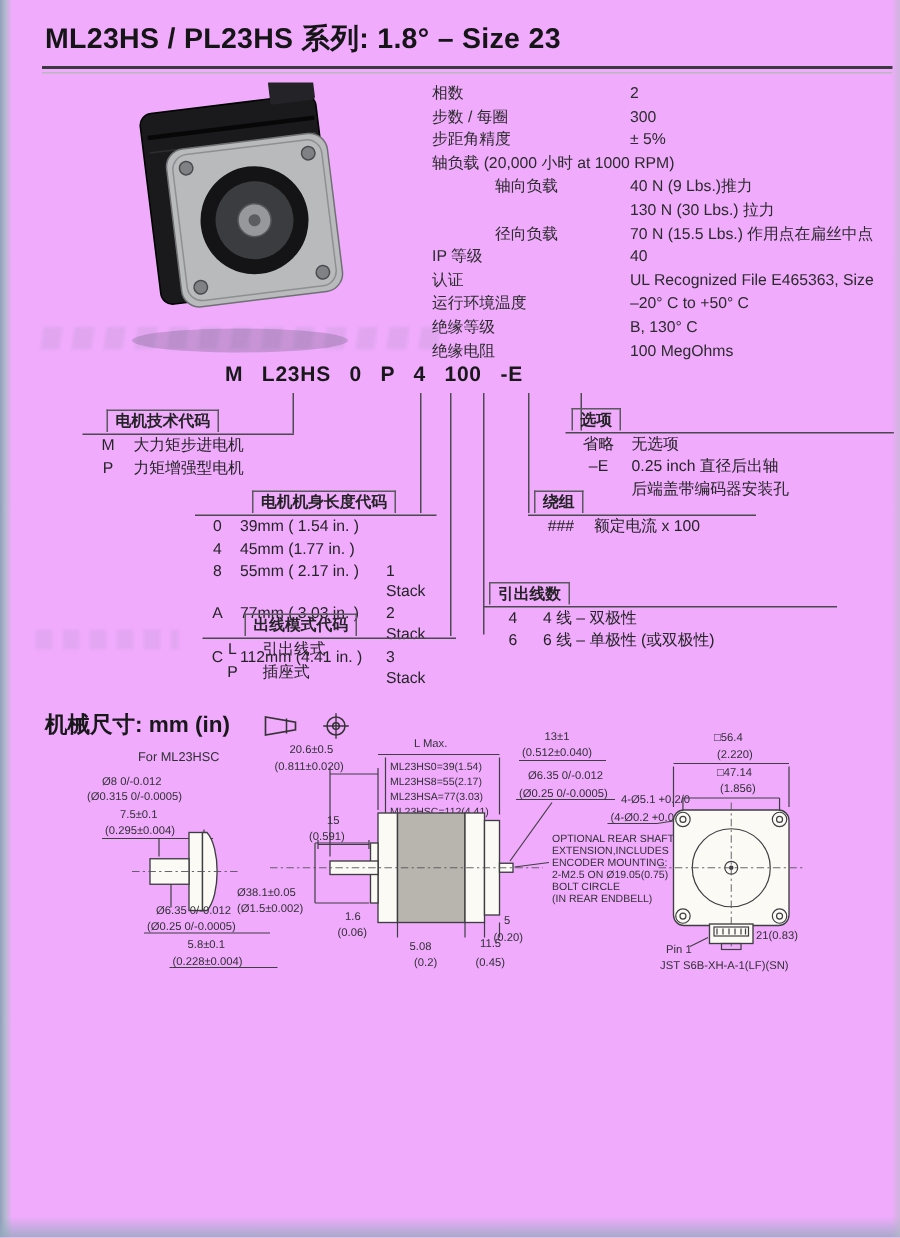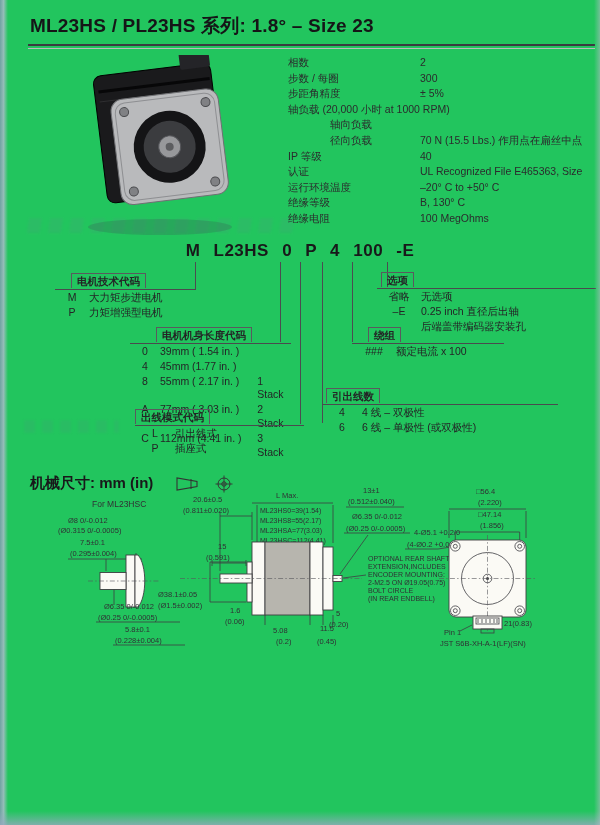--- a/index.html
+++ b/index.html
@@ -1,18 +1,18 @@
 <!DOCTYPE html>
 <html><head>
 <meta charset="utf-8">
 <style>
   * { margin:0; padding:0; box-sizing:border-box; }
   html,body { width:600px; height:825px; }
   body { font-family:"Liberation Sans", sans-serif; background:#e8e6e0; }
-  .page { position:relative; width:600px; height:825px; background:#22c55e; overflow:hidden; color:#222; }
+  .page { position:relative; width:600px; height:825px; background:#f0abfc; overflow:hidden; color:#222; }
   .edge-left { position:absolute; left:0; top:0; bottom:0; width:8px;
     background:linear-gradient(90deg,#7e9cae 0%, #a8bcc8 45%, rgba(168,188,200,0) 100%); opacity:.85; }
   .edge-bottom { position:absolute; left:0; right:0; bottom:0; height:14px;
     background:linear-gradient(0deg,#93aabe 0%, rgba(147,170,190,0) 100%); opacity:.8; }
   .edge-right { position:absolute; right:0; top:0; bottom:0; width:6px;
     background:linear-gradient(270deg,#b4bdc6 0%, rgba(180,189,198,0) 100%); opacity:.55; }
   .ghost1 { position:absolute; left:28px; top:218px; width:270px; height:15px;
     background:repeating-linear-gradient(90deg, rgba(110,125,150,.12) 0 13px, rgba(110,125,150,0) 13px 21px);
     filter:blur(1px); transform:skewX(-8deg); }
   .ghost2 { position:absolute; left:24px; top:420px; width:95px; height:13px;
@@ -21,21 +21,21 @@
   .title { position:absolute; left:30px; top:13px; font-size:19px; font-weight:bold; color:#151517; letter-spacing:.2px; }
   .title-rule { position:absolute; left:28px; top:44px; width:567px; height:5px;
     border-top:2.5px solid #3a3a40; border-bottom:1px solid #b9b9bd; }
   .photo { position:absolute; left:72px; top:55px; }
   .specs { position:absolute; left:288px; top:55px; width:308px; font-size:10.5px; line-height:15.6px; color:#2b2b2d; }
   .spec-row { display:flex; }
   .spec-label { width:132px; flex:none; }
   .spec-row.full .spec-label { width:auto; }
   .spec-label.indent { padding-left:42px; }
   .spec-value { flex:1; white-space:pre-line; }
-  .pn { position:absolute; left:150px; top:241px; width:300px; text-align:center; font-size:17px; font-weight:bold;
+  .pn { position:absolute; left:150px; top:241px; width:300px; text-align:left; font-size:14px; font-weight:bold;
     word-spacing:8px; letter-spacing:.5px; color:#18181a; }
   .vline { position:absolute; width:1px; background:#4c4c50; }
   .codebox { position:absolute; font-size:10.5px; color:#242426; }
   .cb-head { border-bottom:1.5px solid #4a4a4e; line-height:13px; padding-bottom:1px; }
   .cb-title { display:inline-block; font-weight:bold; border:1px solid #5a5a5e; border-bottom:none; padding:1px 5px 0; }
   .cb-row { display:flex; line-height:13.8px; margin-top:1px; }
   .cb-code { flex:none; text-align:center; }
   .cb-stack { margin-left:8px; }
   .mech-heading { position:absolute; left:30px; top:474px; display:flex; align-items:center; }
   .mech-heading .mh-text { font-size:15px; font-weight:bold; color:#18181a; }
@@ -93,20 +93,22 @@
       </div>
     <div class="spec-row">
         <div class="spec-label">步距角精度</div>
         <div class="spec-value">± 5%</div>
       </div>
     <div class="spec-row full">
         <div class="spec-label">轴负载 (20,000 小时 at 1000 RPM)</div>
       </div>
     <div class="spec-row">
         <div class="spec-label indent">轴向负载</div>
+        <div class="spec-value">40 N (9 Lbs.)推力
+130 N (30 Lbs.) 拉力</div>
       </div>
     <div class="spec-row">
         <div class="spec-label indent">径向负载</div>
         <div class="spec-value">70 N (15.5 Lbs.) 作用点在扁丝中点</div>
       </div>
     <div class="spec-row">
         <div class="spec-label">IP 等级</div>
         <div class="spec-value">40</div>
       </div>
     <div class="spec-row">
@@ -141,21 +143,21 @@
         <div class="cb-code" style="width:34px">M</div>
         <div class="cb-desc">大力矩步进电机</div>
       </div>
     <div class="cb-row">
         <div class="cb-code" style="width:34px">P</div>
         <div class="cb-desc">力矩增强型电机</div>
       </div>
   </div>
 
   <div class="codebox" style="left:130px;top:327px;width:161px">
-    <div class="cb-head"><span class="cb-title" style="margin-left:26px">电机机身长度代码</span></div>
+    <div class="cb-head"><span class="cb-title" style="margin-left:38px">电机机身长度代码</span></div>
     <div class="cb-row">
         <div class="cb-code" style="width:30px">0</div>
         <div class="cb-desc" style="width:93px">39mm ( 1.54 in. )</div>
         <div class="cb-stack"></div>
       </div>
     <div class="cb-row">
         <div class="cb-code" style="width:30px">4</div>
         <div class="cb-desc" style="width:93px">45mm (1.77 in. )</div>
         <div class="cb-stack"></div>
       </div>
@@ -170,21 +172,21 @@
         <div class="cb-stack">2 Stack</div>
       </div>
     <div class="cb-row">
         <div class="cb-code" style="width:30px">C</div>
         <div class="cb-desc" style="width:93px">112mm (4.41 in. )</div>
         <div class="cb-stack">3 Stack</div>
       </div>
   </div>
 
   <div class="codebox" style="left:135px;top:409px;width:169px">
-    <div class="cb-head"><span class="cb-title" style="">出线模式代码</span></div>
+    <div class="cb-head"><span class="cb-title" style="margin-left:28px">出线模式代码</span></div>
     <div class="cb-row">
         <div class="cb-code" style="width:40px">L</div>
         <div class="cb-desc">引出线式</div>
       </div>
     <div class="cb-row">
         <div class="cb-code" style="width:40px">P</div>
         <div class="cb-desc">插座式</div>
       </div>
   </div>
 
@@ -210,21 +212,21 @@
         <div class="cb-code" style="width:44px">–E</div>
         <div class="cb-desc">0.25 inch 直径后出轴</div>
       </div>
     <div class="cb-row">
         <div class="cb-code" style="width:44px"></div>
         <div class="cb-desc">后端盖带编码器安装孔</div>
       </div>
   </div>
 
   <div class="codebox" style="left:352px;top:327px;width:152px">
-    <div class="cb-head"><span class="cb-title" style="margin-left:16px">绕组</span></div>
+    <div class="cb-head"><span class="cb-title" style="margin-left:4px">绕组</span></div>
     <div class="cb-row">
         <div class="cb-code" style="width:44px">###</div>
         <div class="cb-desc">额定电流 x 100</div>
       </div>
   </div>
 
   <div class="mech-heading">
     <span class="mh-text">机械尺寸: mm (in)</span>
     <span class="mech-icons">
       <svg width="26" height="16" viewBox="0 0 26 16">

